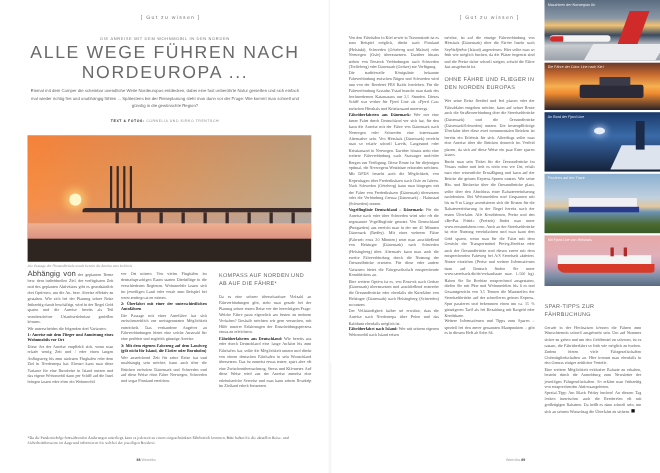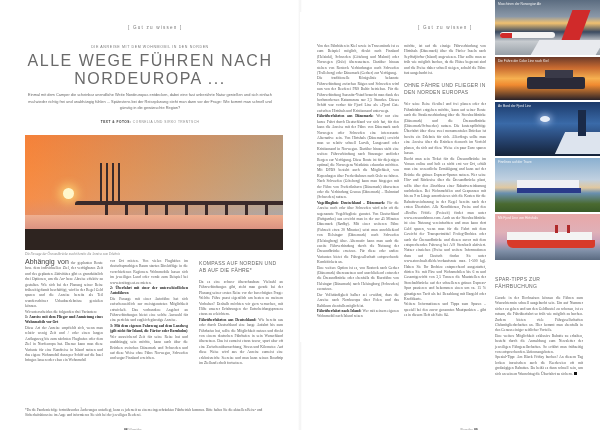--- a/index.html
+++ b/index.html
@@ -1,19 +1,19 @@
 <!DOCTYPE html>
 <html><head>
 <meta charset="utf-8">
 <style>
   * { margin: 0; padding: 0; box-sizing: border-box; }
   html, body { width: 600px; height: 430px; background: #fff; overflow: hidden; }
   body { position: relative; font-family: "Liberation Serif", serif; color: #555; }
 
-  .page { position: absolute; top: 12px; height: 330px; background: #fff; }
+  .page { position: absolute; top: 0; height: 330px; background: #fff; }
   .page-left { left: 0; width: 300px; }
   .page-right { left: 300px; width: 300px; }
   .gutter { position: absolute; left: 298px; top: 0; width: 4px; height: 430px;
     background: linear-gradient(90deg, #fff, #f2f2f2 50%, #fff); }
 
   .section-tag { position: absolute; font-family: "Liberation Sans", sans-serif;
     font-size: 4.6px; letter-spacing: 1.2px; color: #777; }
 
   .kicker { position: absolute; top: 33px; left: 0; width: 300px; text-align: center;
     font-family: "Liberation Sans", sans-serif; font-size: 3.6px; letter-spacing: 0.6px; color: #777; }

